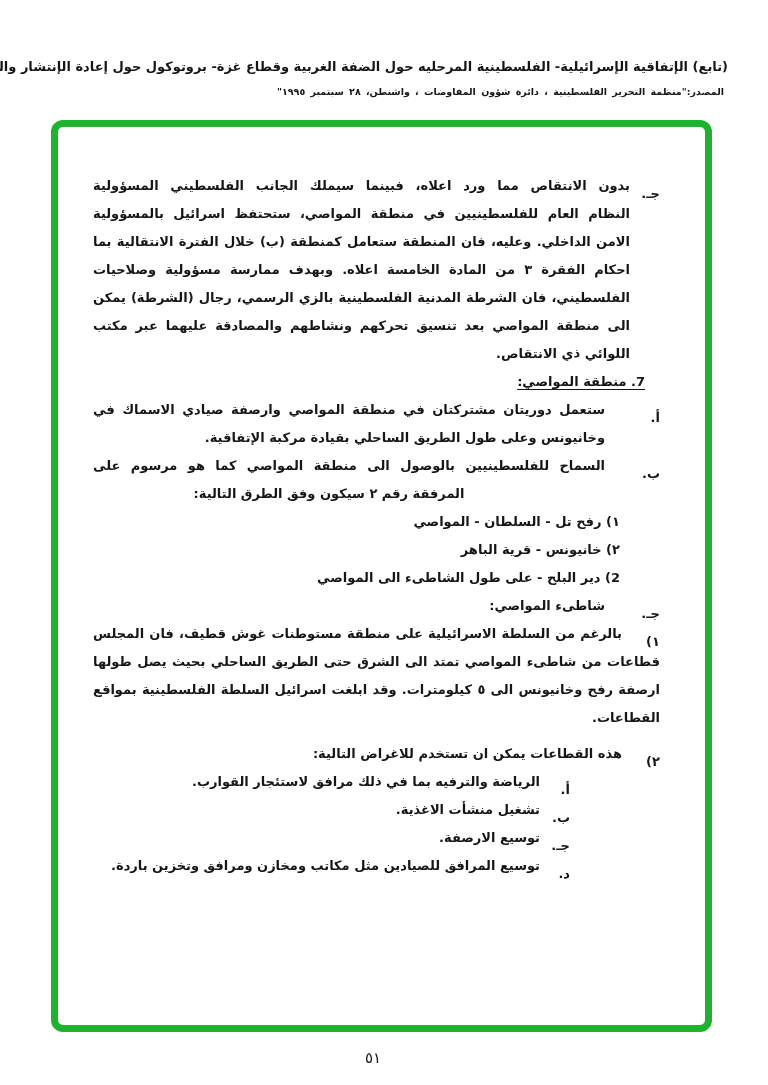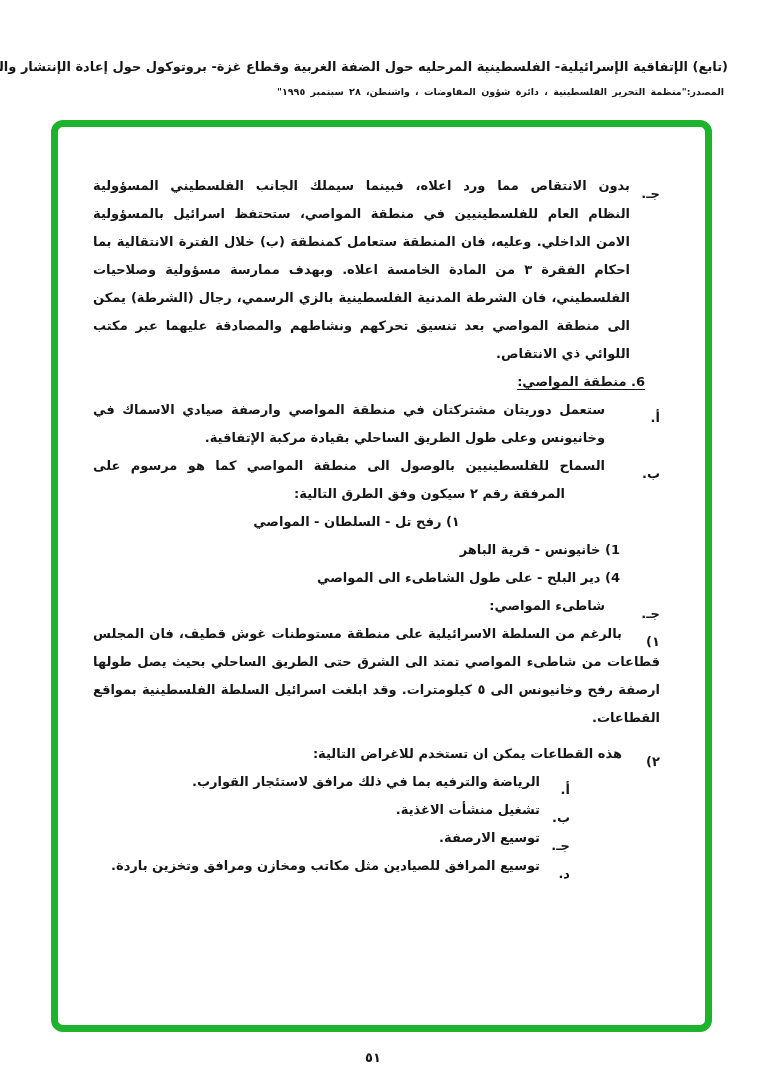--- a/index.html
+++ b/index.html
@@ -42,21 +42,21 @@
     position:relative;height:28px;line-height:28px;
     text-align:right;overflow:hidden;
     white-space:normal;
   }
   .ln.just{text-align:justify;text-align-last:justify;}
   .ln .mk{position:absolute;top:8px;line-height:28px;}
   .ln.u{text-decoration:underline;text-underline-offset:3px;}
   
   .page-number{
     position:absolute;top:1048px;left:0;right:22px;
-    text-align:center;font-size:13px;font-weight:bold;line-height:20px;
+    text-align:center;font-size:15px;font-weight:normal;line-height:20px;
   }
 </style>
 </head>
 <body style="--frame: #1db32d; color: rgb(22, 22, 22); background: rgb(255, 255, 255);">
 
 <div class="header">
   <div class="header-title">(تابع) الإتفاقية الإسرائيلية- الفلسطينية المرحليه حول الضفة الغربية وقطاع غزة- بروتوكول حول إعادة الإنتشار والترتيبات الامنية</div>
   <div class="header-source">المصدر:"منظمة التحرير الفلسطينية ، دائرة شؤون المفاوضات ، واشنطن، ٢٨ سبتمبر ١٩٩٥"</div>
 </div>
 
@@ -66,34 +66,34 @@
     <div class="block">
       <div class="ln just" style="padding-right: 30px;"><span class="mk" style="right: 0px;">جـ.</span>بدون الانتقاص مما ورد اعلاه، فبينما سيملك الجانب الفلسطيني المسؤولية والصلاحيات عن</div>
       <div class="ln just" style="padding-right: 30px;">النظام العام للفلسطينيين في منطقة المواصي، ستحتفظ اسرائيل بالمسؤولية والصلاحيات عن</div>
       <div class="ln just" style="padding-right: 30px;">الامن الداخلي. وعليه، فان المنطقة ستعامل كمنطقة (ب) خلال الفترة الانتقالية بما يتماشى مع</div>
       <div class="ln just" style="padding-right: 30px;">احكام الفقرة ٣ من المادة الخامسة اعلاه. وبهدف ممارسة مسؤولية وصلاحيات النظام العام</div>
       <div class="ln just" style="padding-right: 30px;">الفلسطيني، فان الشرطة المدنية الفلسطينية بالزي الرسمي، رجال (الشرطة) يمكن ان يدخلوا</div>
       <div class="ln just" style="padding-right: 30px;">الى منطقة المواصي بعد تنسيق تحركهم ونشاطهم والمصادقة عليهما عبر مكتب التنسيق</div>
       <div class="ln" style="padding-right: 30px;">اللوائي ذي الانتقاص.</div>
     </div>
     <div class="block">
-      <div class="ln u" style="padding-right: 15px;">6. منطقة المواصي:</div>
+      <div class="ln u" style="padding-right: 15px;">7. منطقة المواصي:</div>
     </div>
     <div class="block">
       <div class="ln just" style="padding-right: 55px;"><span class="mk" style="right: 0px;">أ.</span>ستعمل دوريتان مشتركتان في منطقة المواصي وارصفة صيادي الاسماك في رفح</div>
       <div class="ln" style="padding-right: 55px;">وخانيونس وعلى طول الطريق الساحلي بقيادة مركبة الإتفاقية.</div>
     </div>
     <div class="block">
       <div class="ln just" style="padding-right: 55px;"><span class="mk" style="right: 0px;">ب.</span>السماح للفلسطينيين بالوصول الى منطقة المواصي كما هو مرسوم على الخارطة</div>
-      <div class="ln" style="padding-right: 95px;">المرفقة رقم ٢ سيكون وفق الطرق التالية:</div>
+      <div class="ln" style="padding-right: 95px; text-align: center;">المرفقة رقم ٢ سيكون وفق الطرق التالية:</div>
     </div>
     <div class="block">
-      <div class="ln" style="padding-right: 40px; text-align: center;">١) رفح تل - السلطان - المواصي</div>
-      <div class="ln" style="padding-right: 40px;">1) خانيونس - قرية الباهر</div>
-      <div class="ln" style="padding-right: 40px;">4) دير البلح - على طول الشاطىء الى المواصي</div>
+      <div class="ln" style="padding-right: 40px;">١) رفح تل - السلطان - المواصي</div>
+      <div class="ln" style="padding-right: 40px;">٢) خانيونس - قرية الباهر</div>
+      <div class="ln" style="padding-right: 40px;">2) دير البلح - على طول الشاطىء الى المواصي</div>
     </div>
     <div class="block">
       <div class="ln" style="padding-right: 55px;"><span class="mk" style="right: 0px;">جـ.</span>شاطىء المواصي:</div>
     </div>
     <div class="block">
       <div class="ln just" style="padding-right: 38px;"><span class="mk" style="right: 0px;">١)</span>بالرغم من السلطة الاسرائيلية على منطقة مستوطنات غوش قطيف، فان المجلس يمكنه تشغيل</div>
       <div class="ln just" style="padding-right: 0px;">قطاعات من شاطىء المواصي تمتد الى الشرق حتى الطريق الساحلي بحيث يصل طولها مع</div>
       <div class="ln just" style="padding-right: 0px;">ارصفة رفح وخانيونس الى ٥ كيلومترات. وقد ابلغت اسرائيل السلطة الفلسطينية بمواقع هذه</div>
       <div class="ln" style="padding-right: 0px; text-align: right;">القطاعات.</div>
     </div>

